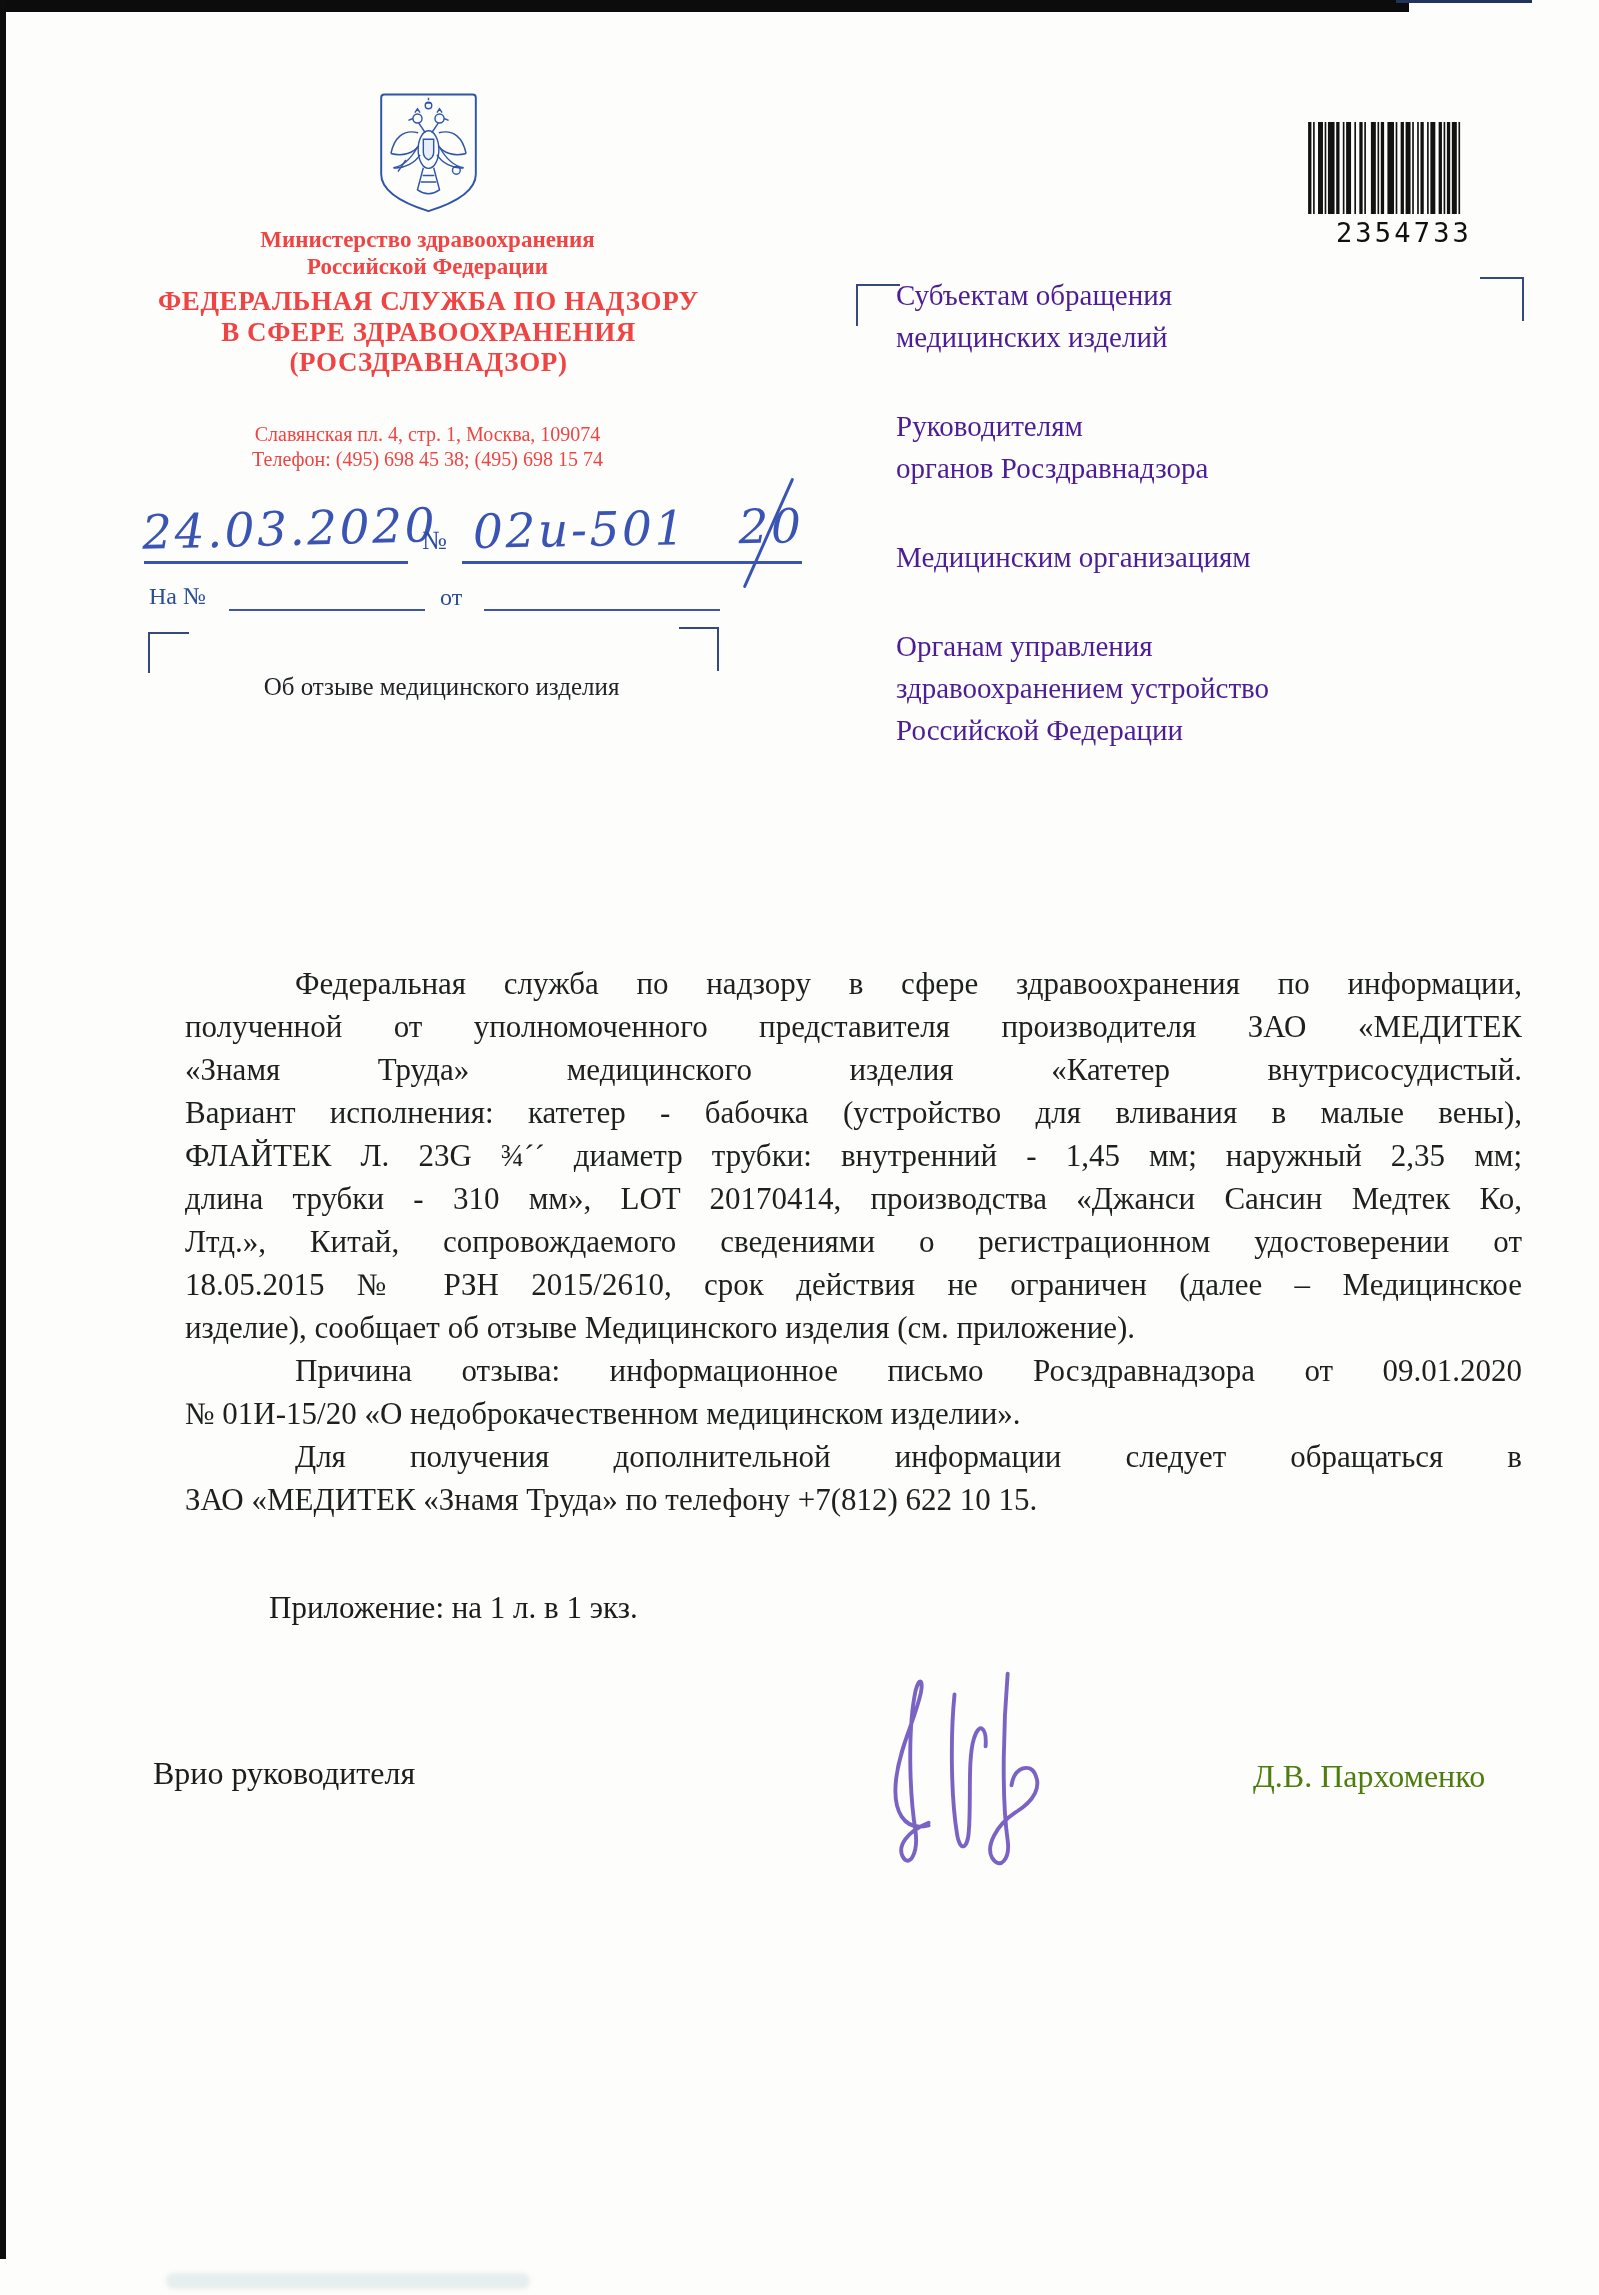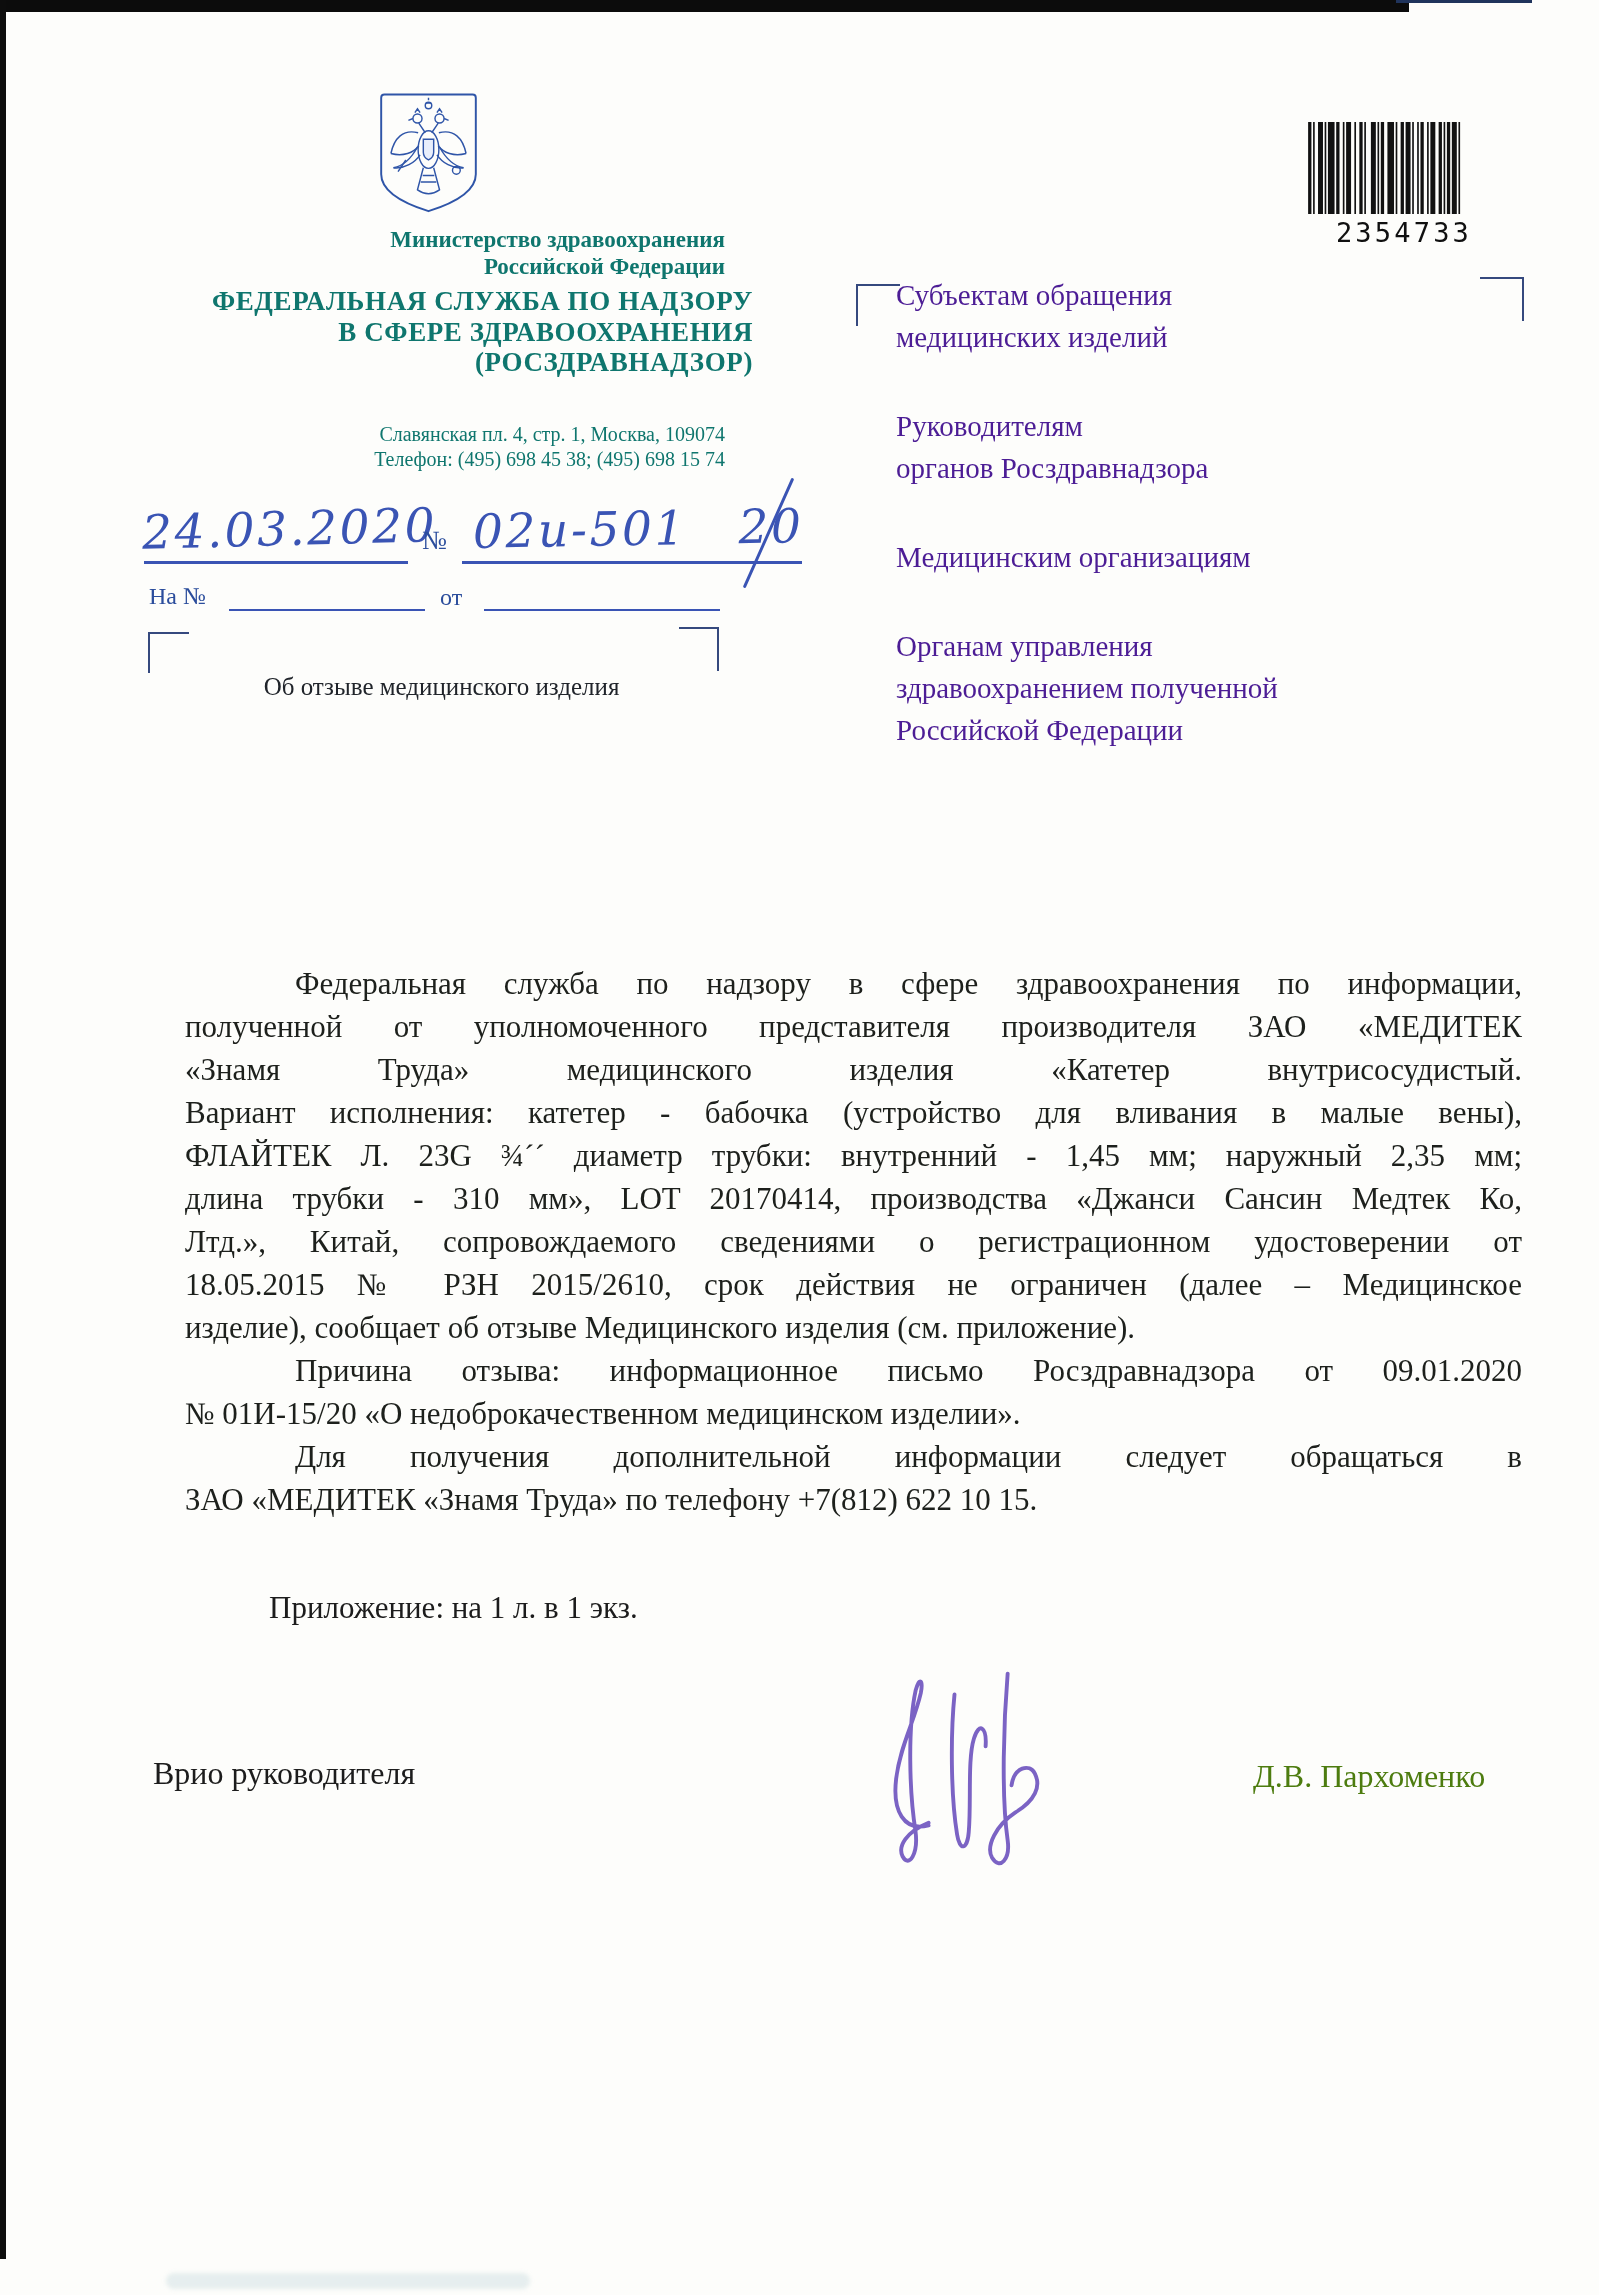--- a/index.html
+++ b/index.html
@@ -8,21 +8,21 @@
     background:#fdfdfb; overflow:hidden;
     font-family:"Liberation Serif", serif;
   }
   
   .scan-top-bar { position:absolute; left:0; top:0; width:1409px; height:12.3px; background:#0c0c0c; }
   .scan-top-right-line { position:absolute; left:1396px; top:0; width:136px; height:3.2px; background:#20345c; }
   .scan-left-strip { position:absolute; left:0; top:0; width:5.8px; height:2259px; background:#0d0d0d; }
   .scan-bottom-smudge { position:absolute; left:166px; top:2273px; width:364px; height:15.6px;
     background:rgba(150,185,195,0.22); border-radius:7.8px; filter:blur(1.9px); }
   
-  .lh { color:#0f766e; text-align:right; position:absolute; }
+  .lh { color:#ef4444; text-align:center; position:absolute; }
   .lh-ministry { left:130px; top:226px; width:595px; font-weight:bold; font-size:23px; line-height:27px; }
   .lh-service  { left:104px; top:286px; width:649px; font-weight:bold; font-size:27px; line-height:30.5px; letter-spacing:0.6px; }
   .lh-address  { left:130px; top:422px; width:595px; font-size:20px; line-height:25px; }
   .emblem { position:absolute; left:376px; top:91px; }
   
   .hand { font-family:"DejaVu Serif", serif; font-style:italic; color:#3a54b4; }
   .ref-date { position:absolute; left:142px; top:501px; font-size:47px; transform:rotate(-1.5deg); letter-spacing:2.6px; }
   .ref-no-sign { position:absolute; left:422px; top:526px; font-size:26px; color:#2b4d9c; }
   .ref-number { position:absolute; left:473px; top:501px; font-size:47px; transform:rotate(-1deg); letter-spacing:2.6px; }
   .ref-underline1 { position:absolute; left:144px; top:561px; width:264px; height:2.6px; background:#3a54b4; }
@@ -185,21 +185,21 @@
     </div>
     <div class="rec-group">
       <div>Руководителям</div>
       <div>органов Росздравнадзора</div>
     </div>
     <div class="rec-group">
       <div>Медицинским организациям</div>
     </div>
     <div class="rec-group">
       <div>Органам управления</div>
-      <div>здравоохранением полученной</div>
+      <div>здравоохранением устройство</div>
       <div>Российской Федерации</div>
     </div>
   </div>
 
   <div class="crn crn-tl crn-sub-l"></div>
   <div class="crn crn-tr crn-sub-r"></div>
   <div class="subject">Об отзыве медицинского изделия</div>
 
   <div class="body-text">
     <div class="bl indent">Федеральная служба по надзору в сфере здравоохранения по информации,</div>

